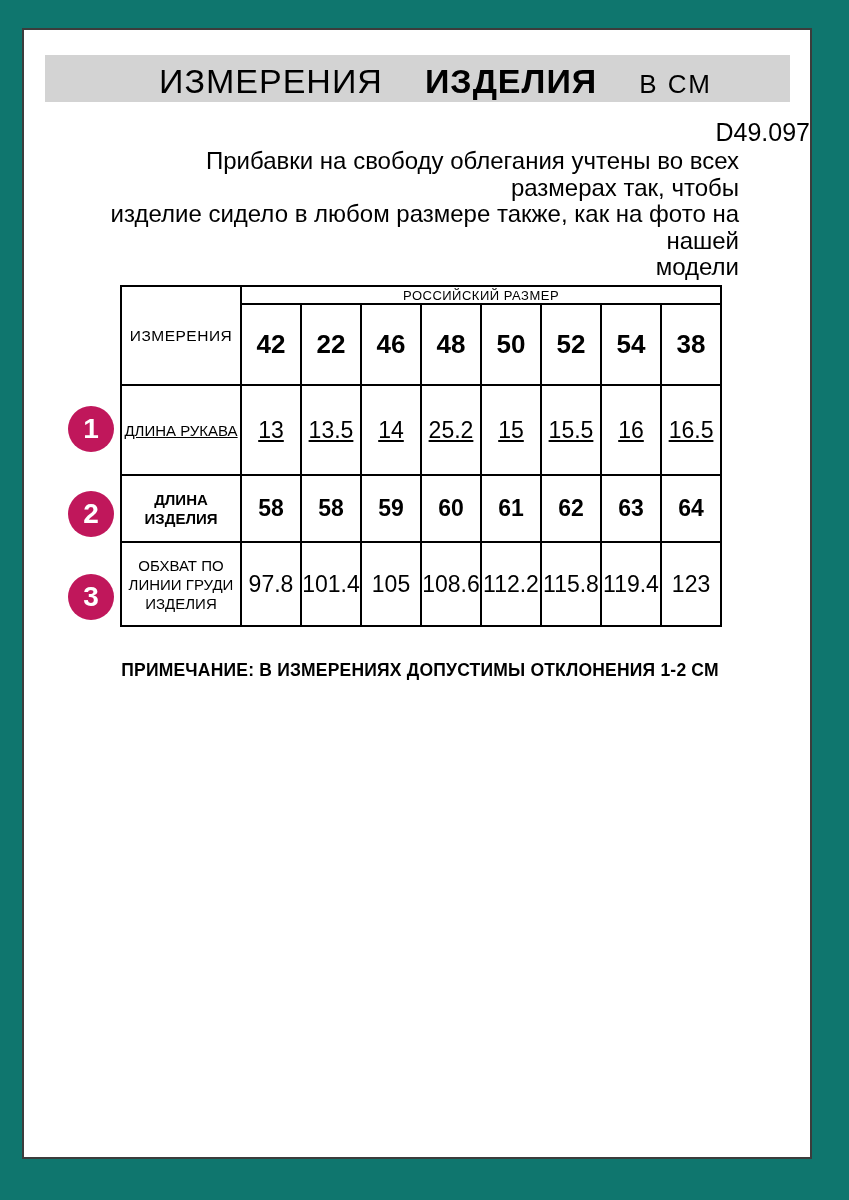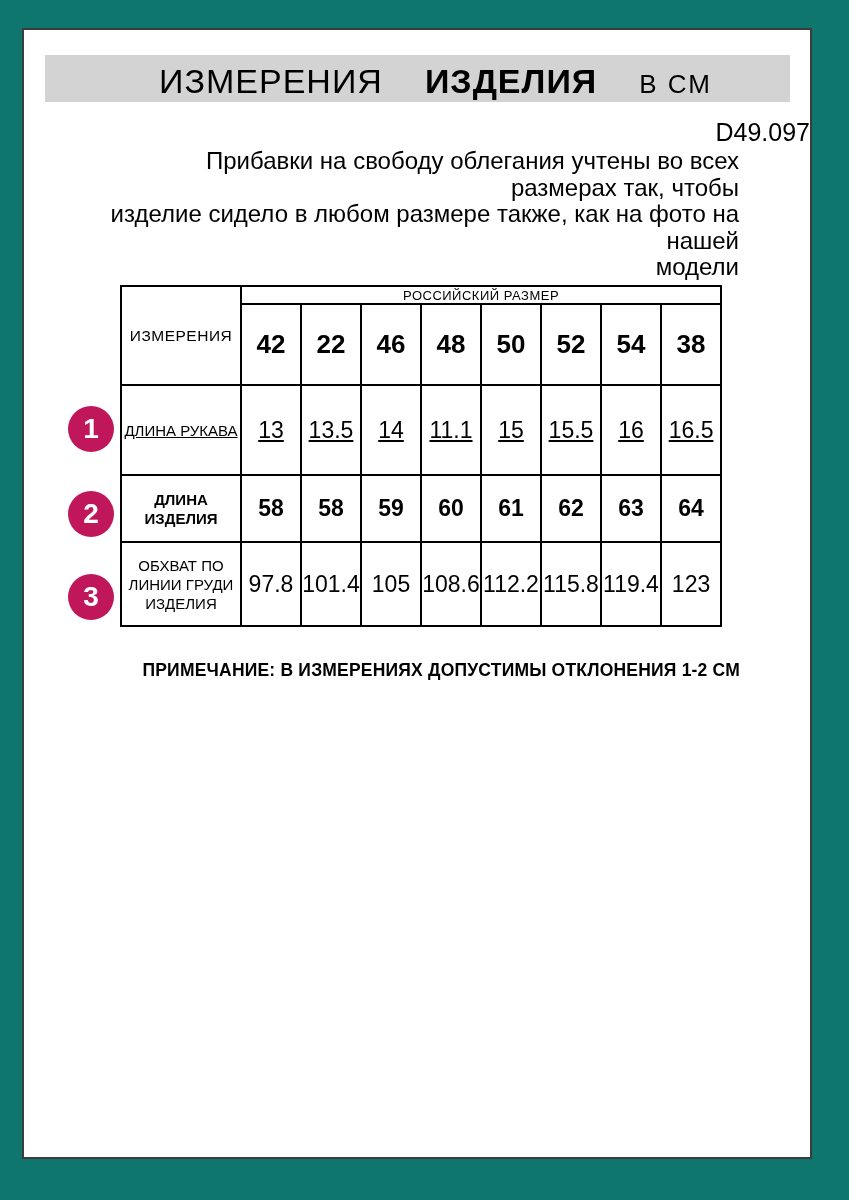--- a/index.html
+++ b/index.html
@@ -85,21 +85,21 @@
     display: flex; align-items: center; justify-content: center;
     line-height: 1;
   }
   .badge-1 { top: 376px; }
   .badge-2 { top: 461px; }
   .badge-3 { top: 544px; }
   
   .note {
     position: absolute;
     left: 76px; top: 630px; width: 640px;
-    text-align: right;
+    text-align: center;
     font-size: 17.5px; font-weight: 700;
     letter-spacing: 0.2px;
   }
 </style>
 </head>
 <body>
 
 <div class="page">
   <div class="frame">
 
@@ -144,21 +144,21 @@
         <td class="size-cell">50</td>
         <td class="size-cell">52</td>
         <td class="size-cell">54</td>
         <td class="size-cell">38</td>
       </tr>
       <tr class="row-sleeve">
         <td class="label-cell">ДЛИНА РУКАВА</td>
         <td class="value-cell">13</td>
         <td class="value-cell">13.5</td>
         <td class="value-cell">14</td>
-        <td class="value-cell">11.1</td>
+        <td class="value-cell">25.2</td>
         <td class="value-cell">15</td>
         <td class="value-cell">15.5</td>
         <td class="value-cell">16</td>
         <td class="value-cell">16.5</td>
       </tr>
       <tr class="row-length">
         <td class="label-cell">ДЛИНА ИЗДЕЛИЯ</td>
         <td class="value-cell">58</td>
         <td class="value-cell">58</td>
         <td class="value-cell">59</td>

